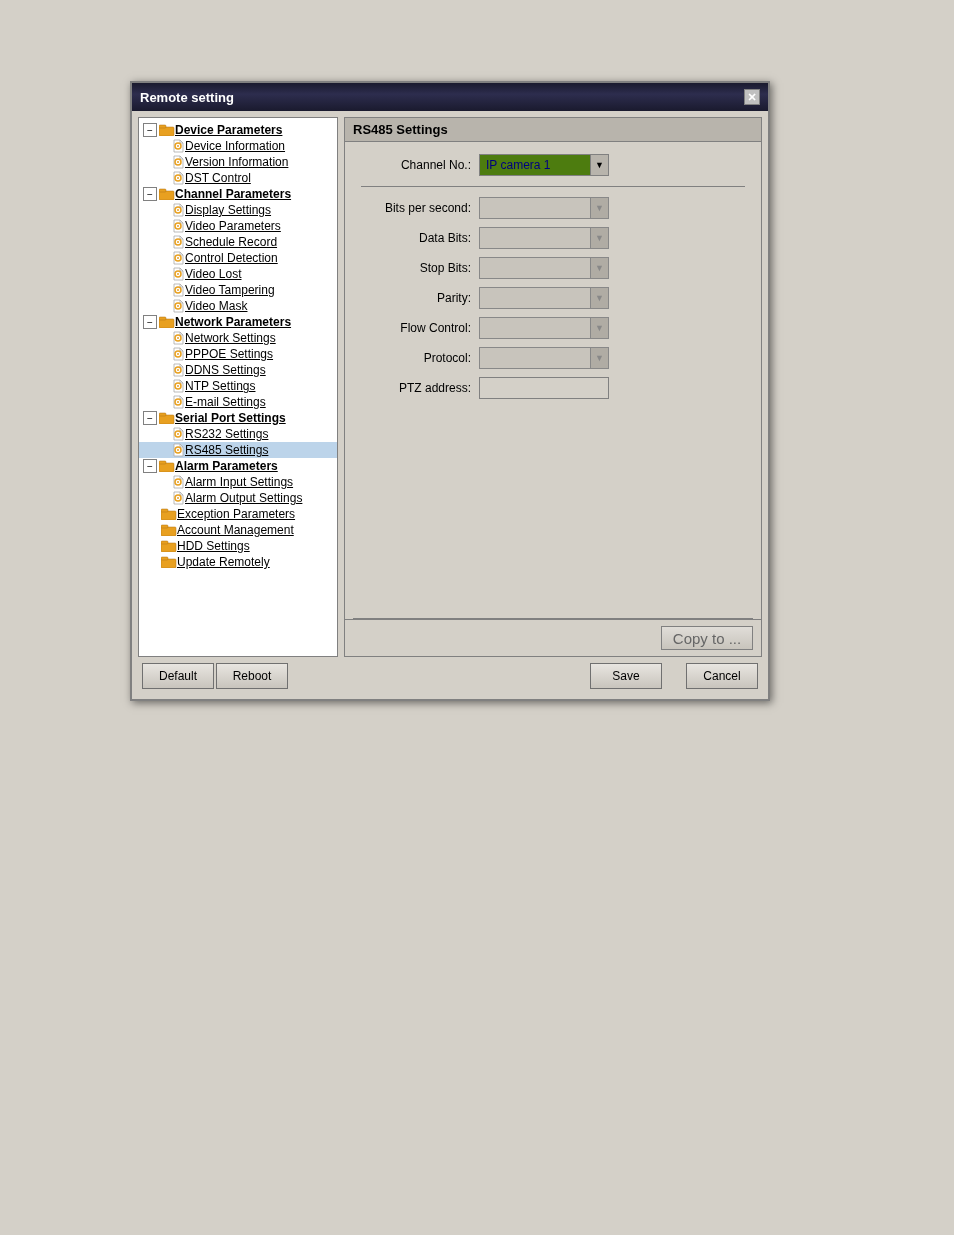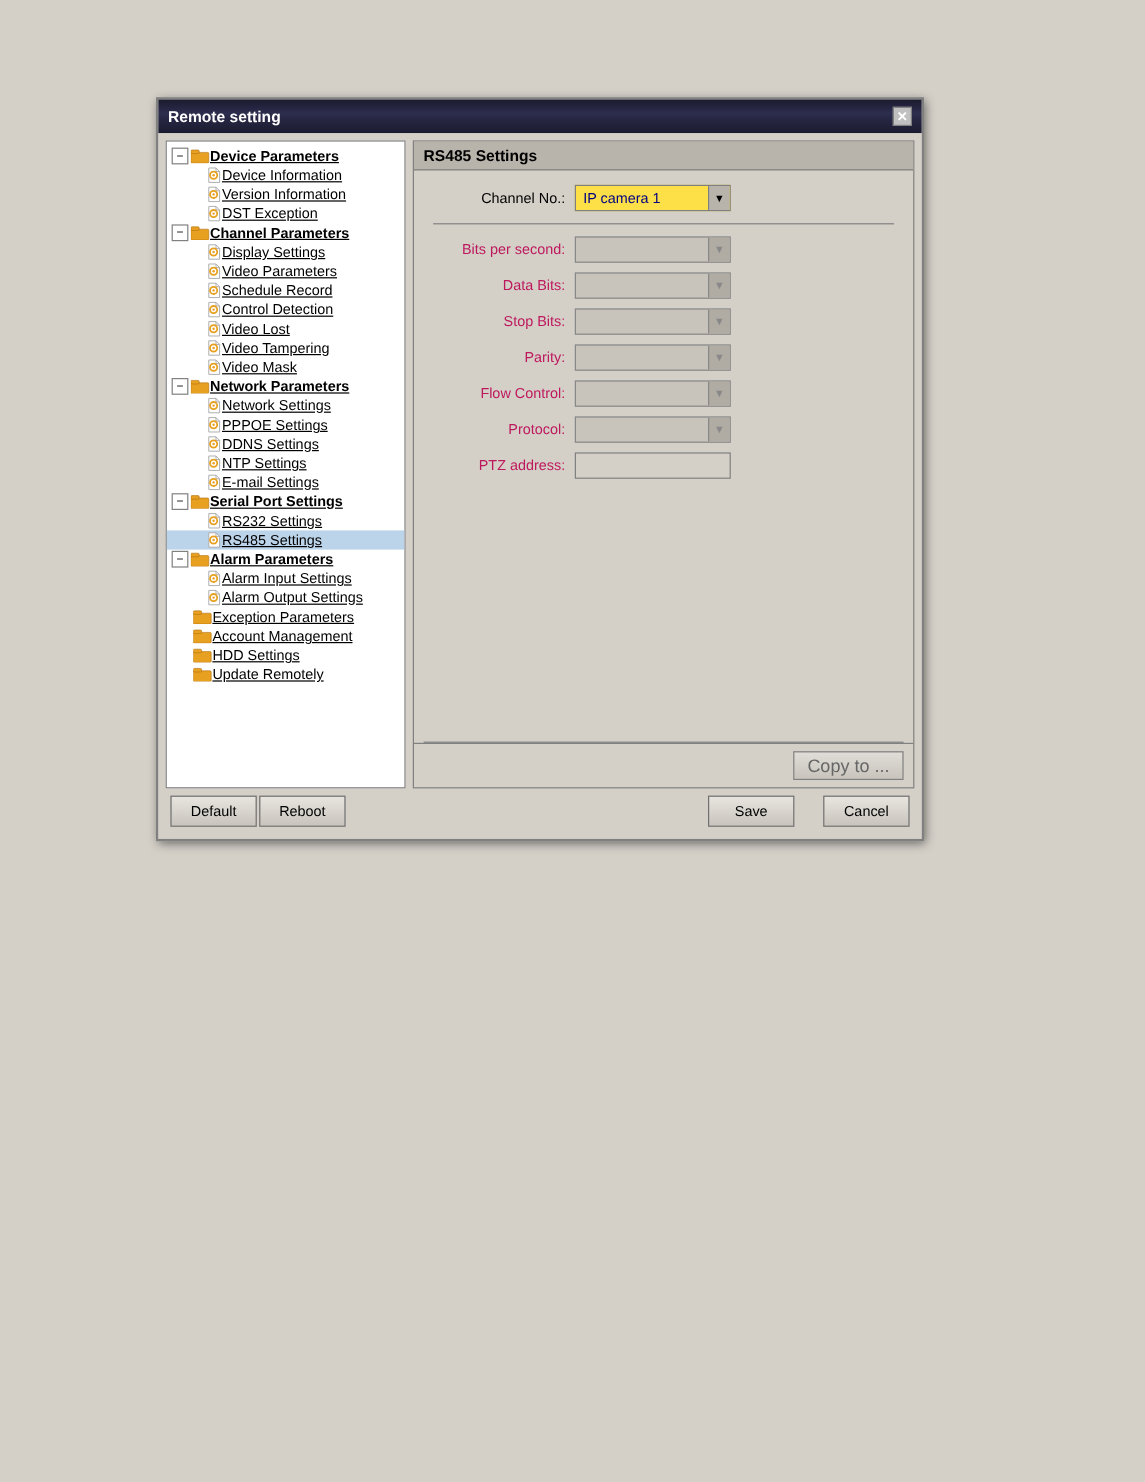--- a/index.html
+++ b/index.html
@@ -140,37 +140,37 @@
     .form-row {
       display: flex;
       align-items: center;
       margin-bottom: 8px;
     }
 
     .form-label {
       width: 110px;
       text-align: right;
       margin-right: 8px;
-      color: #be185d;
+      color: #000000;
       font-size: 12px;
     }
 
     .form-label.active {
       color: #000;
     }
 
     .channel-select {
       display: flex;
       align-items: center;
     }
 
     .channel-select-box {
       height: 22px;
       border: 1px solid #808080;
-      background: #fde047;
+      background: #4d7c0f;
       display: flex;
       align-items: center;
       justify-content: space-between;
       width: 130px;
     }
 
     .channel-select-text {
       padding: 0 6px;
       font-size: 12px;
       color: #000080;
@@ -320,21 +320,21 @@
           <span class="tree-label">Version Information</span>
         </div>
         <div class="tree-item tree-indent-1">
           <div class="tree-spacer"></div>
           <svg class="page-svg" width="14" height="14" viewBox="0 0 14 14">
             <path d="M3,1 L9,1 L12,4 L12,13 L3,13 Z" fill="#fff" stroke="#aaa" stroke-width="0.8"></path>
             <path d="M9,1 L9,4 L12,4" fill="none" stroke="#aaa" stroke-width="0.8"></path>
             <circle cx="7" cy="7" r="3" fill="none" stroke="#e8a020" stroke-width="1.5"></circle>
             <circle cx="7" cy="7" r="1" fill="#e8a020"></circle>
           </svg>
-          <span class="tree-label">DST Exception</span>
+          <span class="tree-label">DST Control</span>
         </div>
 
         <div class="tree-item tree-indent-0">
           <div class="tree-expander">−</div>
           <svg class="folder-svg" width="16" height="12" viewBox="0 0 16 12">
             <rect x="0" y="3" width="15" height="9" rx="1" fill="#e8a020" stroke="#b07010" stroke-width="0.5"></rect>
             <rect x="0" y="1" width="7" height="3" rx="1" fill="#e8a020" stroke="#b07010" stroke-width="0.5"></rect>
           </svg>
           <span class="tree-label" style="font-weight:bold;">Channel Parameters</span>
         </div>

